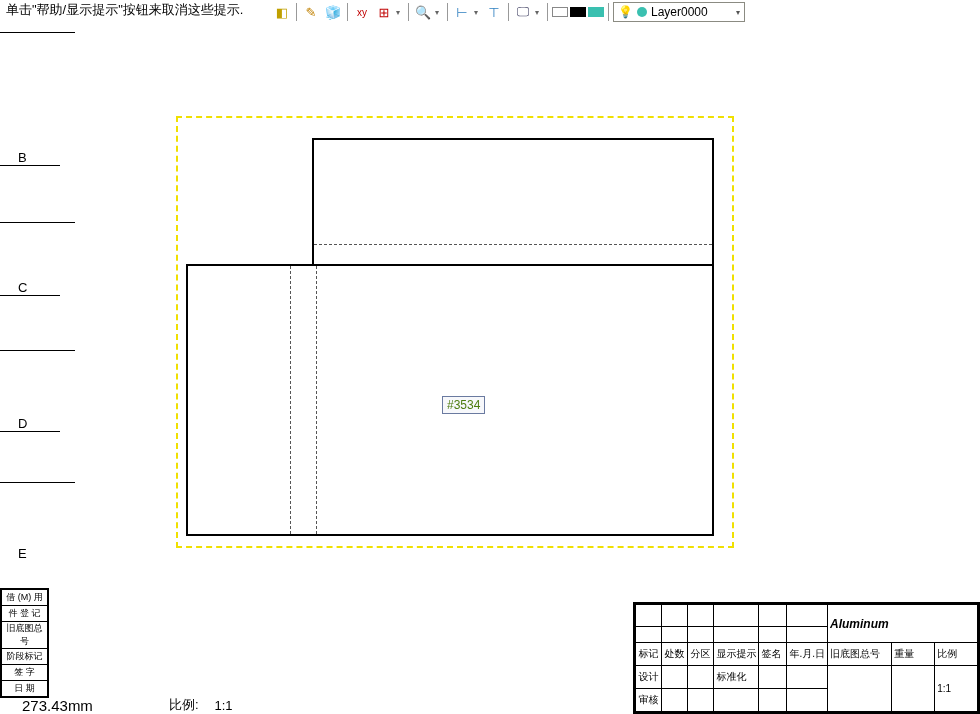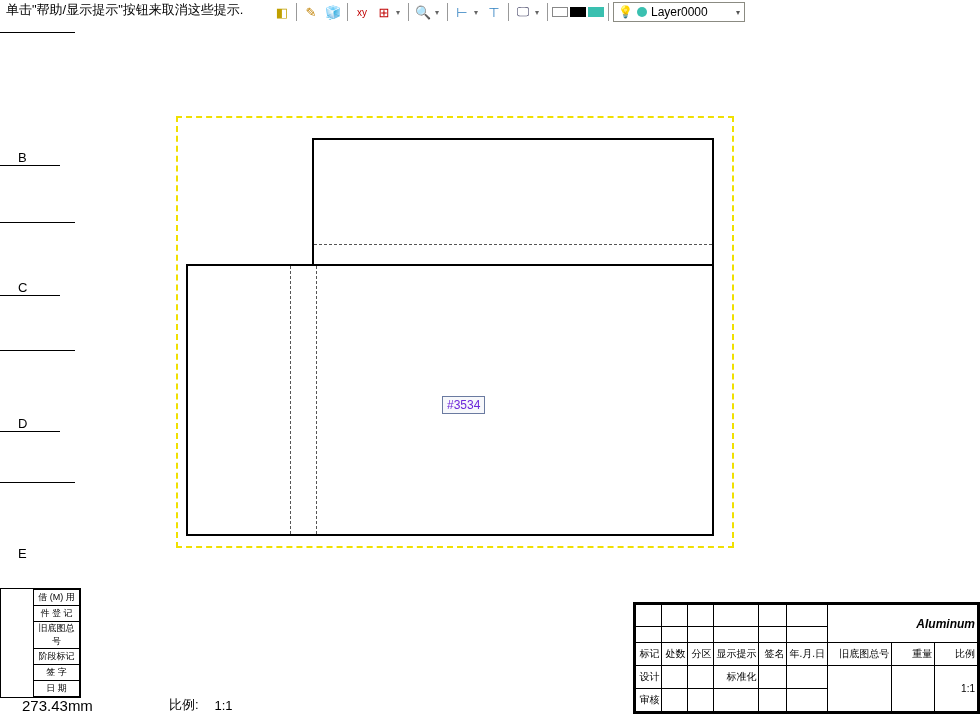--- a/index.html
+++ b/index.html
@@ -51,42 +51,42 @@
   position: absolute; border: 2.5px dashed #f0e000;
 }
 
 .solidrect { position: absolute; border: 2px solid #000; background: transparent; }
 .dashline { position: absolute; border-top: 1.5px dashed #555; }
 .dashv { position: absolute; border-left: 1.5px dashed #555; }
 
 
 .partlabel {
   position: absolute; border: 1px solid #6a7aa0; background: #f7f8fb;
-  font-size: 12px; color: #6d28d9; padding: 1px 4px;
+  font-size: 12px; color: #4d7c0f; padding: 1px 4px;
 }
 
 
 .tblock {
   position: absolute; right: 0; bottom: 0;
   background: #fff; border: 2px solid #000;
   font-size: 10px; color: #000;
 }
 .tblock table { border-collapse: collapse; }
 .tblock td {
   border: 1px solid #000; padding: 4px 2px; height: 16px;
-  font-size: 10px; text-align: right; white-space: nowrap;
+  font-size: 10px; text-align: left; white-space: nowrap;
 }
 .tblock .th { font-weight: normal; }
 
 
 .lblock {
   position: absolute; left: 0; bottom: 0; background: #fff;
   border: 1.5px solid #000; font-size: 10px;
 }
-.lblock table { border-collapse: collapse; margin-left: 32px; }
+.lblock table { border-collapse: collapse; }
 .lblock td { border: 1px solid #000; padding: 0 2px; height: 16px; font-size: 9px; text-align: center; }
 
 
 .status {
   position: absolute; left: 0; bottom: 0; width: 980px; height: 18px;
   font-size: 13px; display: flex; align-items: center; z-index: 3;
 }
 .status span { padding: 0 8px; }
 </style>
 </head>

